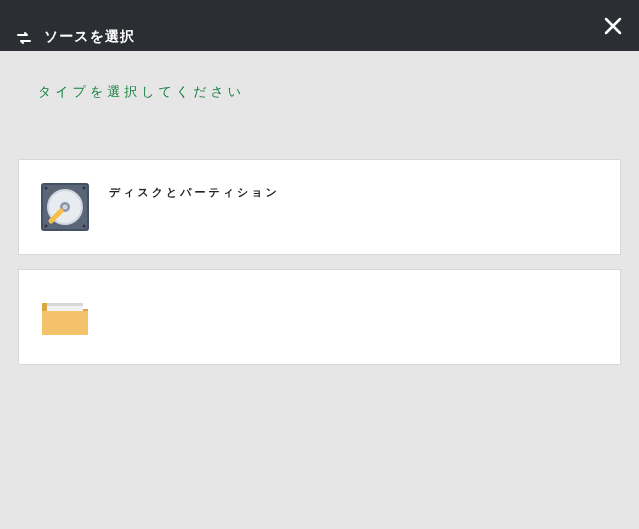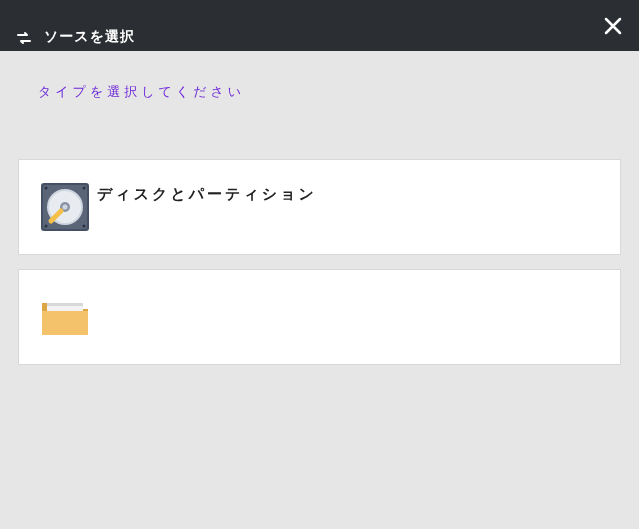--- a/index.html
+++ b/index.html
@@ -46,21 +46,21 @@
       width: 24px;
       height: 24px;
       display: flex;
       align-items: center;
       justify-content: center;
       cursor: pointer;
     }
     .instruction {
       padding: 32px 0 0 38px;
       font-size: 13px;
-      color: #6d28d9;
+      color: #15803d;
       letter-spacing: 4px;
       font-weight: 500;
     }
     .options {
       margin-top: 58px;
       padding: 0 18px;
     }
     .option-card {
       background: #ffffff;
       border: 1px solid #d8d8d8;
@@ -74,23 +74,23 @@
     .option-icon {
       width: 56px;
       height: 56px;
       display: flex;
       align-items: center;
       justify-content: center;
       flex-shrink: 0;
       margin-top: 4px;
     }
     .option-label {
-      margin-left: 4px;
+      margin-left: 16px;
       margin-top: 10px;
-      font-size: 15px;
+      font-size: 11px;
       font-weight: bold;
       color: #222;
       letter-spacing: 3px;
     }
   </style>
 </head>
 <body>
 
 <div class="header">
   <div class="header-left">

